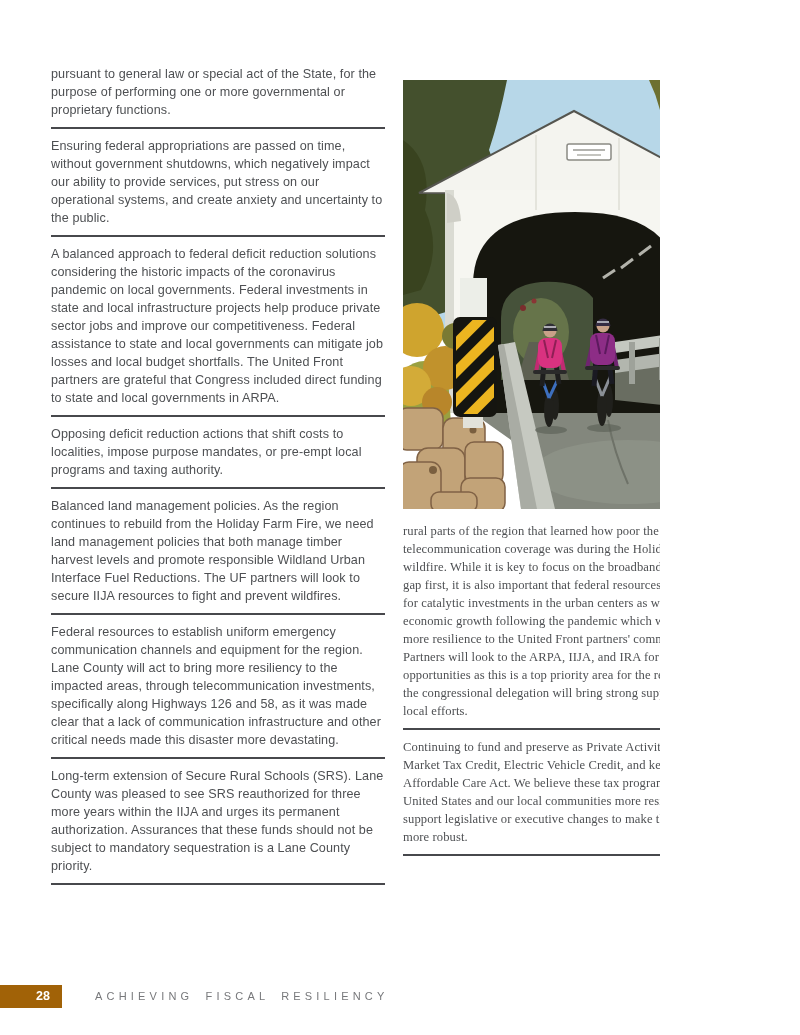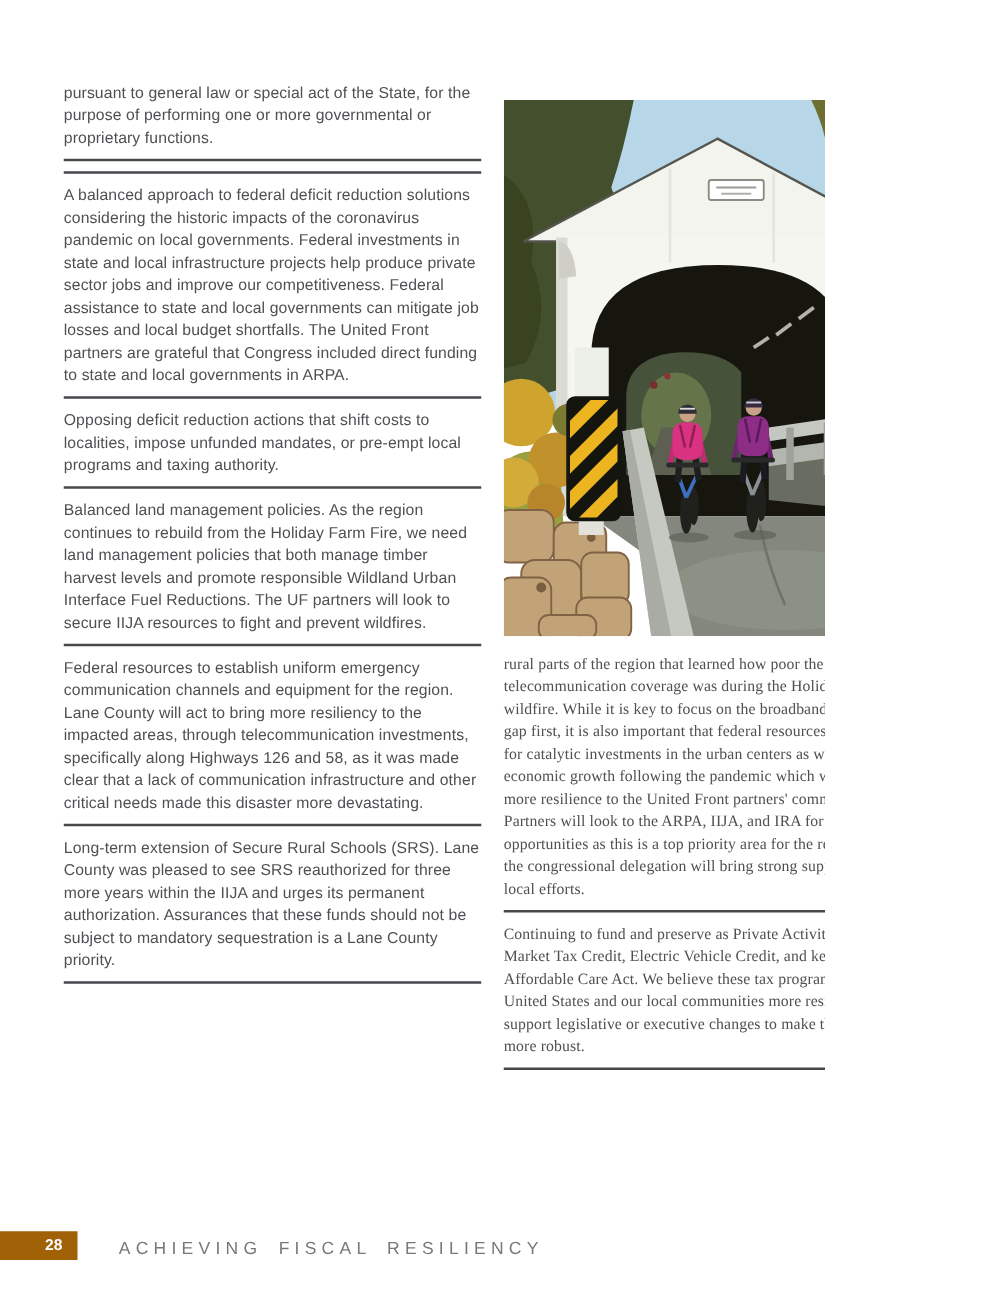--- a/index.html
+++ b/index.html
@@ -13,36 +13,37 @@
   .col p{margin:0 0 8px 0;}
   .rule{border:0;border-top:2px solid #47484c;margin:0 0 8px 0;}
   .photo{width:342px;height:429px;margin:0 0 13px 0;overflow:hidden;line-height:0;}
   .photo svg{display:block;}
   .footer-num{
     position:absolute;left:0;top:985px;width:62px;height:23px;
     background:#a16207;color:#ffffff;font-weight:bold;font-size:12.5px;
     line-height:23px;text-align:right;padding-right:12px;box-sizing:border-box;
   }
   .footer-title{
-    position:absolute;left:95px;top:990px;font-size:14px;letter-spacing:4.2px;
+    position:absolute;left:95px;top:990px;font-size:11px;letter-spacing:4.2px;
     word-spacing:5px;color:#77787b;font-weight:500;white-space:nowrap;
   }
 </style>
 </head>
 <body>
 
 <div class="page">
 
   <div class="col col-left">
     <p>pursuant to general law or special act of the State, for the purpose of performing one or more governmental or proprietary functions.</p>
     <div class="rule"></div>
+    <p>Ensuring federal appropriations are passed on time, without government shutdowns, which negatively impact our ability to provide services, put stress on our operational systems, and create anxiety and uncertainty to the public.</p>
     <div class="rule"></div>
     <p>A balanced approach to federal deficit reduction solutions considering the historic impacts of the coronavirus pandemic on local governments. Federal investments in state and local infrastructure projects help produce private sector jobs and improve our competitiveness. Federal assistance to state and local governments can mitigate job losses and local budget shortfalls. The United Front partners are grateful that Congress included direct funding to state and local governments in ARPA.</p>
     <div class="rule"></div>
-    <p>Opposing deficit reduction actions that shift costs to localities, impose unfunded mandates, or pre-empt local programs and taxing authority.</p>
+    <p>Opposing deficit reduction actions that shift costs to localities, impose purpose mandates, or pre-empt local programs and taxing authority.</p>
     <div class="rule"></div>
     <p>Balanced land management policies. As the region continues to rebuild from the Holiday Farm Fire, we need land management policies that both manage timber harvest levels and promote responsible Wildland Urban Interface Fuel Reductions. The UF partners will look to secure IIJA resources to fight and prevent wildfires.</p>
     <div class="rule"></div>
     <p>Federal resources to establish uniform emergency communication channels and equipment for the region. Lane County will act to bring more resiliency to the impacted areas, through telecommunication investments, specifically along Highways 126 and 58, as it was made clear that a lack of communication infrastructure and other critical needs made this disaster more devastating.</p>
     <div class="rule"></div>
     <p>Long-term extension of Secure Rural Schools (SRS). Lane County was pleased to see SRS reauthorized for three more years within the IIJA and urges its permanent authorization. Assurances that these funds should not be subject to mandatory sequestration is a Lane County priority.</p>
     <div class="rule"></div>
   </div>
 
   <div class="col col-right">

